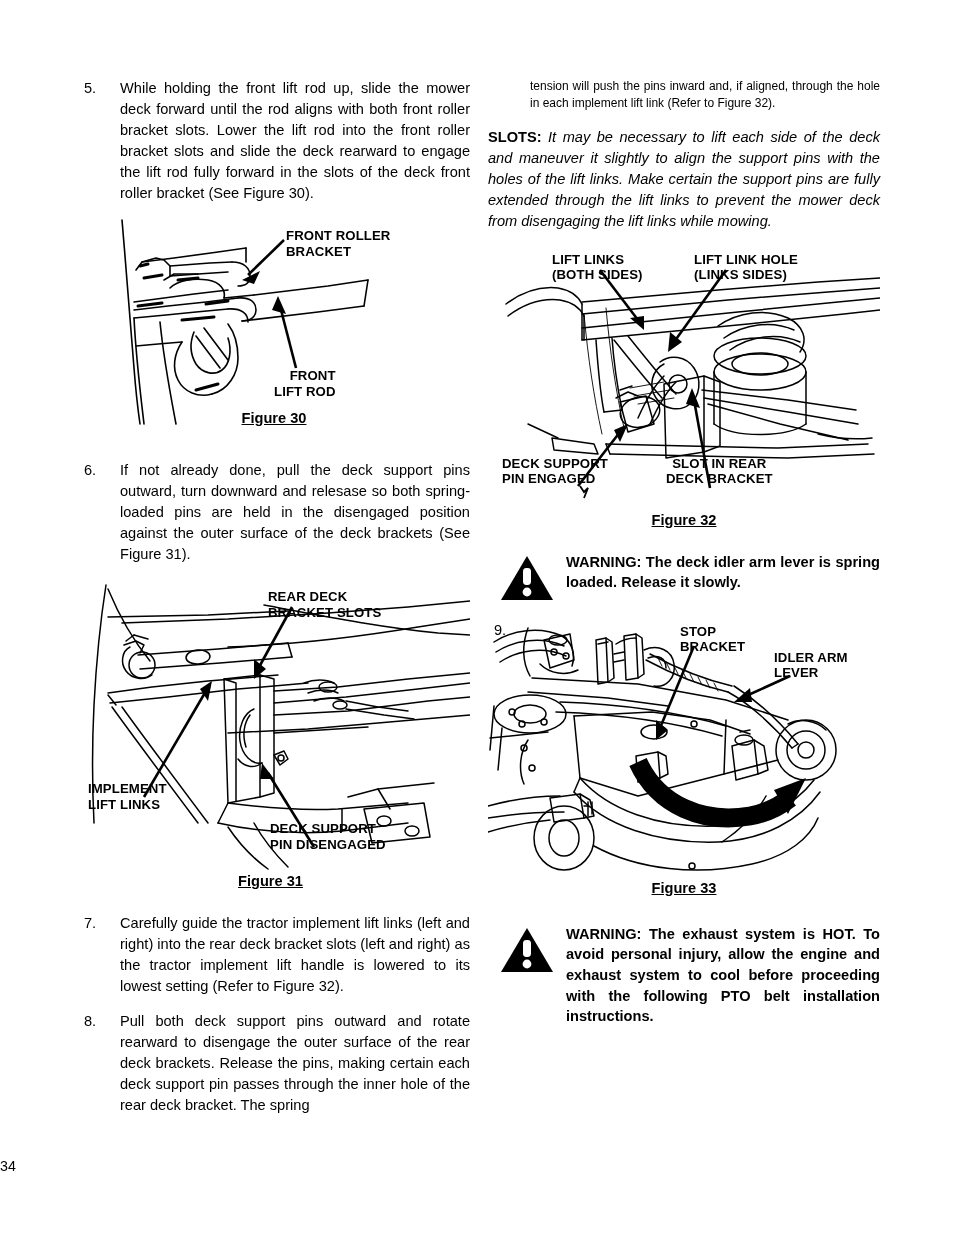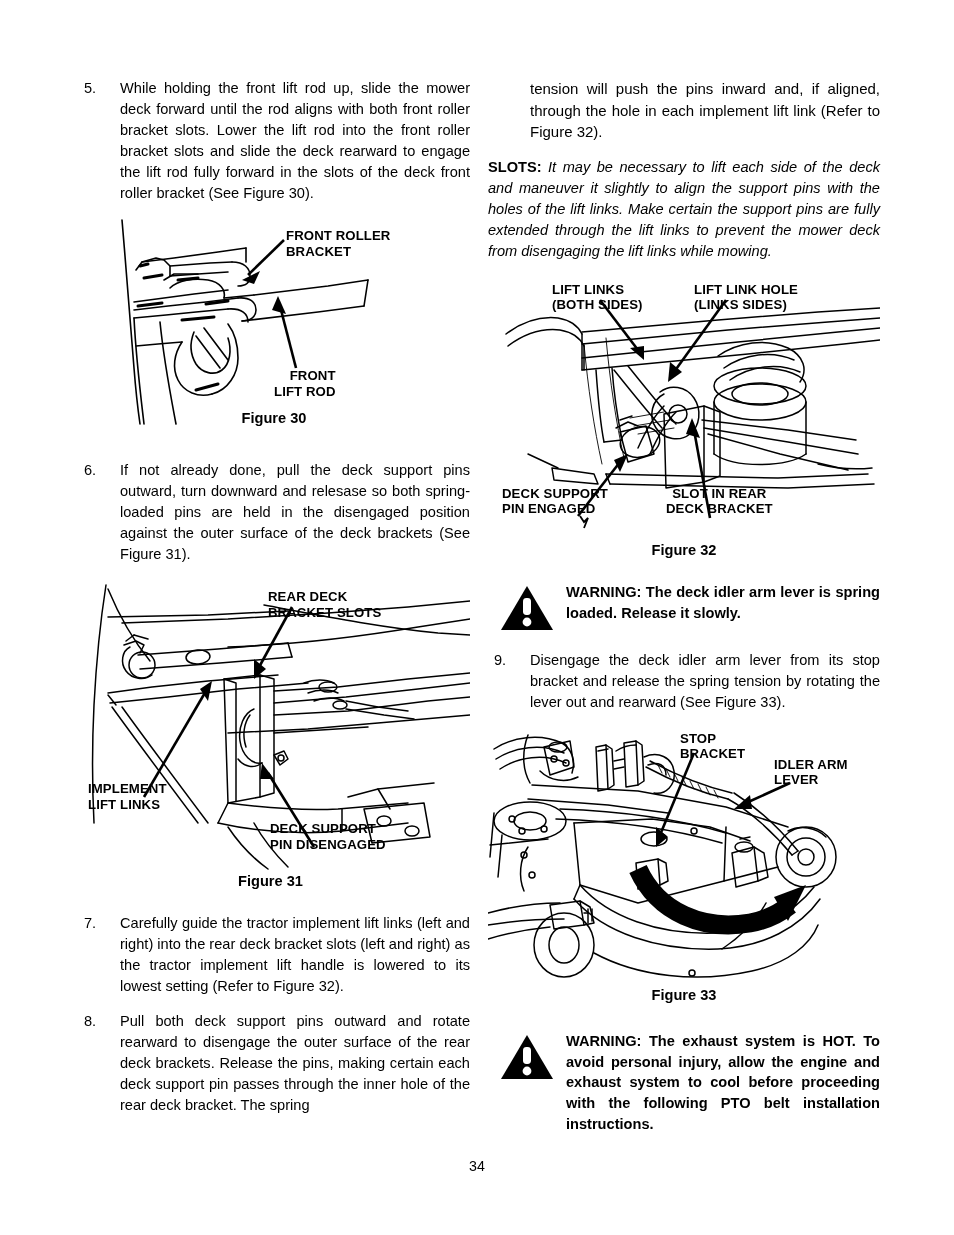--- a/index.html
+++ b/index.html
@@ -42,21 +42,21 @@
     top: 0;
     width: 26px;
     text-align: left;
     font-size: 14.6px;
   }
   .item .body { display: block; }
 
   
   .cont {
     padding-left: 42px;
-    font-size: 15px;
+    font-size: 12px;
     line-height: 1.44;
     text-align: justify;
     margin-bottom: 14px;
   }
 
   
   .note {
     font-size: 14.6px;
     line-height: 1.44;
     text-align: justify;
@@ -89,39 +89,39 @@
     height: 48px;
   }
 
   
   .figure { position: relative; }
   .figcap {
     text-align: center;
     font-weight: bold;
     font-size: 14.6px;
     margin-top: 2px;
+    text-decoration: underline;
   }
   .fig-svg { display: block; }
 
   .callout {
     position: absolute;
     font-weight: bold;
     font-size: 13.2px;
     line-height: 1.18;
     letter-spacing: 0.1px;
     white-space: pre;
   }
 
   
   .pageno {
     position: absolute;
     left: 0;
     right: 0;
     top: 1158px;
-    text-align: center;
     font-size: 14.2px;
   }
 </style>
 </head>
 <body>
 
 <div class="page">
 
   <div class="col col-left">
 
@@ -421,21 +421,20 @@
       <svg class="warn-icon" viewBox="0 0 54 48">
         <polygon points="27,2 53,46 1,46" fill="#000"></polygon>
         <rect x="23" y="14" width="8" height="17" rx="3.4" fill="#fff"></rect>
         <circle cx="27" cy="38" r="4.4" fill="#fff"></circle>
       </svg>
       <div class="wtext">WARNING: The deck idler arm lever is spring loaded. Release it slowly.</div>
     </div>
 
     <div class="item" style="margin-top:14px;">
       <span class="num">9.</span>
-      <span class="body">Disengage the deck idler arm lever from its stop bracket and release the spring tension by rotating the lever out and rearward (See Figure 33).</span>
     </div>
 
     <div class="figure" style="height:288px;margin-top:10px;">
       <svg class="fig-svg" width="392" height="258" viewBox="0 0 392 258">
         <g fill="none" stroke="#000" stroke-width="1.5" stroke-linecap="round" stroke-linejoin="round">
 
           <path d="M6 22 C24 10 52 6 74 16"></path>
           <path d="M8 32 C26 20 54 16 76 26"></path>
           <path d="M12 42 C30 30 56 26 78 36"></path>
           <path d="M74 16 C84 22 88 34 84 46"></path>

